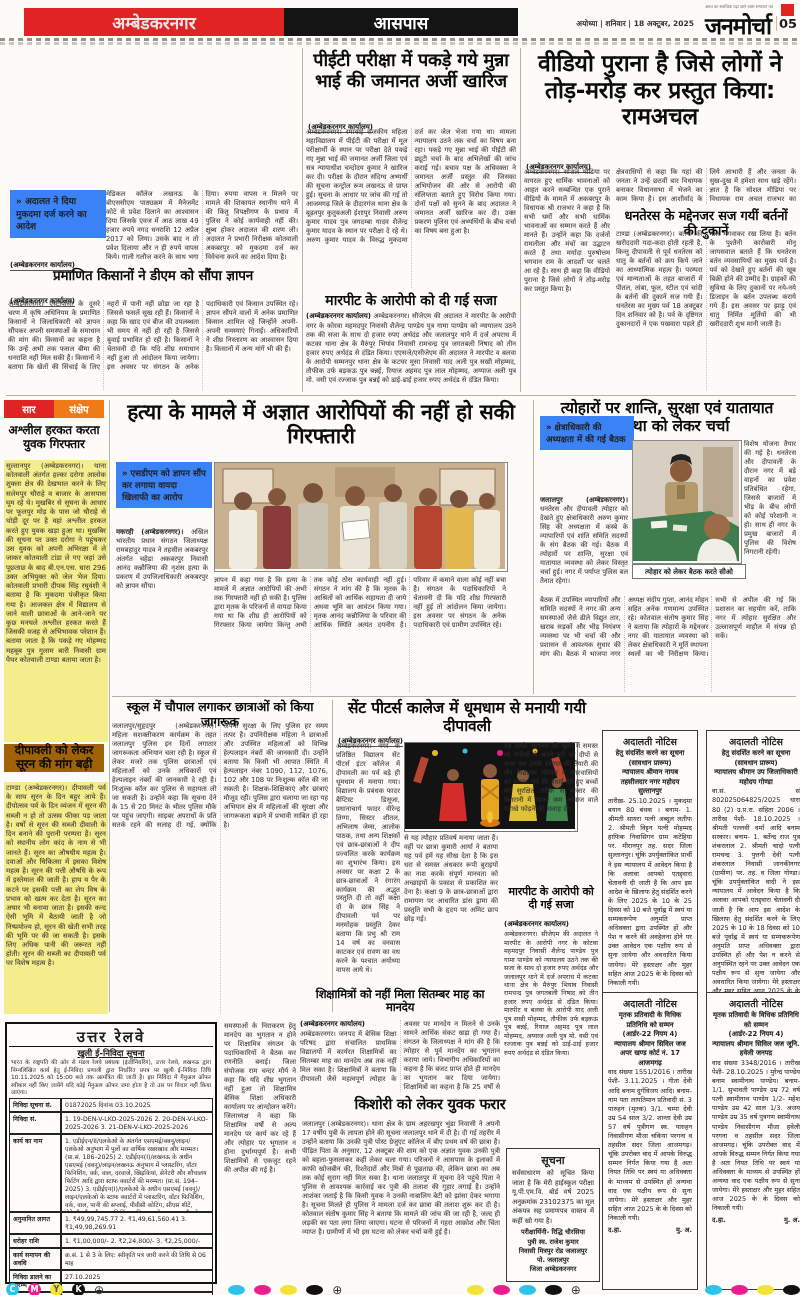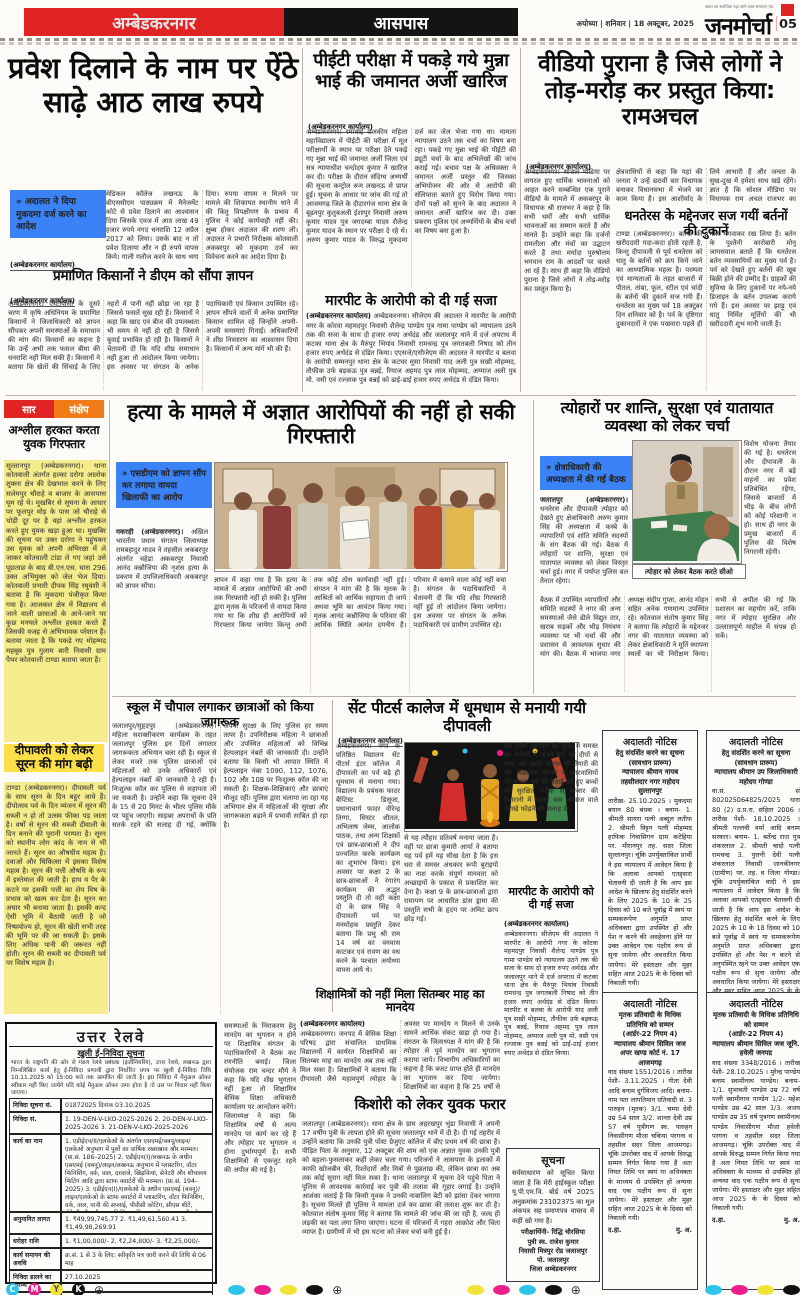--- a/index.html
+++ b/index.html
@@ -42,21 +42,20 @@
   <div class="abs dotline" style="left:0;top:42px;width:800px;opacity:.5;"></div>
 
   <div class="abs vrule" style="left:302px;top:48px;height:344px;"></div>
   <div class="abs vrule" style="left:520px;top:48px;height:344px;"></div>
   <div class="abs hrule" style="left:6px;top:395px;width:790px;"></div>
   <div class="abs vrule" style="left:109px;top:400px;height:612px;"></div>
   <div class="abs vrule" style="left:533px;top:400px;height:294px;"></div>
   <div class="abs hrule" style="left:112px;top:696px;width:684px;"></div>
   <div class="abs vrule" style="left:332px;top:700px;height:312px;"></div>
 
-  <div class="abs hl" style="left:8px;top:52px;width:290px;font-size:29px;">प्रवेश दिलाने के नाम पर ऐंठे साढ़े आठ लाख रुपये</div>
   <div class="abs kicker" style="left:10px;top:190px;width:84px;font-size:9px;">» अदालत ने दिया मुकदमा दर्ज करने का आदेश</div>
   <div class="abs" style="left:10px;top:252px;width:90px;">
     <span class="byline">(अम्बेडकरनगर कार्यालय)</span>
   </div>
   <div class="abs body-txt cols2" style="left:106px;top:190px;width:192px;height:72px;overflow:hidden;">मेडिकल कॉलेज लखनऊ के बीएससीएम पाठ्यक्रम में मैनेजमेंट कोटे से प्रवेश दिलाने का आश्वासन दिया जिसके एवज में आठ लाख 49 हजार रुपये नगद धनराशि 12 अप्रैल 2017 को लिया। उसके बाद न तो प्रवेश दिलाया और न ही रुपये वापस किये। गाली गलौज करने के साथ भगा दिया। रुपया वापस न मिलने पर मामले की शिकायत स्थानीय थाने में की किंतु विपक्षीगण के प्रभाव में पुलिस ने कोई कार्यवाही नहीं की। क्षुब्ध होकर अदालत की शरण ली। अदालत ने प्रभारी निरीक्षक कोतवाली अकबरपुर को मुकदमा दर्ज कर विवेचना करने का आदेश दिया है।</div>
   <div class="abs hl" style="left:8px;top:268px;width:290px;font-size:13.5px;">प्रमाणित किसानों ने डीएम को सौंपा ज्ञापन</div>
   <div class="abs" style="left:10px;top:288px;width:120px;">
     <span class="byline">(अम्बेडकरनगर कार्यालय)</span>
   </div>
   <div class="abs body-txt cols3" style="left:8px;top:300px;width:290px;height:90px;overflow:hidden;">अम्बेडकरनगर। एस्टीपीसी के दूसरे चरण में कृषि अधिनियम के प्रमाणित किसानों ने जिलाधिकारी को ज्ञापन सौंपकर अपनी समस्याओं के समाधान की मांग की। किसानों का कहना है कि उन्हें अभी तक फसल बीमा की धनराशि नहीं मिल सकी है। किसानों ने बताया कि खेतों की सिंचाई के लिए नहरों में पानी नहीं छोड़ा जा रहा है जिससे फसलें सूख रही हैं। किसानों ने कहा कि खाद एवं बीज की उपलब्धता भी समय से नहीं हो रही है जिससे बुवाई प्रभावित हो रही है। किसानों ने चेतावनी दी कि यदि शीघ्र समाधान नहीं हुआ तो आंदोलन किया जायेगा। इस अवसर पर संगठन के अनेक पदाधिकारी एवं किसान उपस्थित रहे। ज्ञापन सौंपने वालों में अनेक प्रमाणित किसान शामिल रहे जिन्होंने अपनी-अपनी समस्याएं गिनाईं। अधिकारियों ने शीघ्र निस्तारण का आश्वासन दिया है। किसानों में अन्य मांगें भी की हैं।</div>
@@ -80,21 +79,21 @@
   <div class="abs body-txt cols2" style="left:616px;top:168px;width:180px;height:36px;overflow:hidden;">क्षेत्रवासियों से कहा कि यहां की जनता ने उन्हें छठवीं बार विधायक बनाकर विधानसभा में भेजने का काम किया है। इस आशीर्वाद के लिये आभारी हैं और जनता के सुख-दुख में हमेशा साथ खड़े रहेंगे। ज्ञात है कि सोशल मीडिया पर विधायक राम अचल राजभर का एक वीडियो वायरल हुआ है। (जनमोर्चा वायरल वीडियो की पुष्टि नहीं करता है।)</div>
   <div class="abs hl" style="left:616px;top:208px;width:180px;font-size:13px;">धनतेरस के मद्देनजर सज गयीं बर्तनों की दुकानें</div>
   <div class="abs body-txt cols2" style="left:616px;top:230px;width:180px;height:160px;overflow:hidden;">टाण्डा (अम्बेडकरनगर)। बर्तनों की खरीददारी यदा-कदा होती रहती है, किन्तु दीपावली से पूर्व धनतेरस को धातु के बर्तनों को क्रय किये जाने का आध्यात्मिक महत्व है। परम्परा एवं मान्यताओं के तहत बाजारों में पीतल, तांबा, फूल, स्टील एवं चांदी के बर्तनों की दुकानें सज गयी हैं। धनतेरस का मुख्य पर्व 18 अक्टूबर दिन शनिवार को है। पर्व के दृष्टिगत दुकानदारों ने एक पखवारा पहले ही माल मंगवाकर रख लिया है। बर्तन के पुश्तैनी कारोबारी मोनू जायसवाल बताते हैं कि धनतेरस बर्तन व्यवसायियों का मुख्य पर्व है। पर्व को देखते हुए बर्तनों की खूब बिक्री होने की उम्मीद है। ग्राहकों की सुविधा के लिए दुकानों पर नये-नये डिजाइन के बर्तन उपलब्ध कराये गये हैं। इस अवसर पर झाड़ू एवं धातु निर्मित मूर्तियों की भी खरीददारी शुभ मानी जाती है।</div>
 
   <div class="abs" style="left:4px;top:400px;width:100px;height:18px;display:flex;">
     <span style="flex:1;background:#e02424;color:#fff;font-weight:800;font-size:10px;display:flex;align-items:center;justify-content:center;">सार</span>
     <span style="flex:1;background:#f07a18;color:#fff;font-weight:800;font-size:10px;display:flex;align-items:center;justify-content:center;">संक्षेप</span>
   </div>
   <div class="abs hl" style="left:4px;top:424px;width:100px;font-size:12px;">अश्लील हरकत करता युवक गिरफ्तार</div>
   <div class="abs body-txt yellowbg" style="left:4px;top:460px;width:100px;height:278px;overflow:hidden;font-size:7px;padding:2px;">सुल्तानपुर (अम्बेडकरनगर)। थाना कोतवाली अंतर्गत हल्का दरोगा आलोक शुक्ला क्षेत्र की देखभाल करने के लिए सलेमपुर चौराहे व बाजार के आसपास घूम रहे थे। मुखबिर से सूचना के आधार पर फूलपुर मोड़ के पास जो चौराहे से थोड़ी दूर पर है वहां अश्लील हरकत करते हुए युवक खड़ा हुआ था। मुखबिर की सूचना पर उक्त दरोगा ने पहुंचकर उस युवक को अपनी अभिरक्षा में ले जाकर कोतवाली टांडा ले गए जहां उसे पूछताछ के बाद बी.एन.एस. धारा 296 उक्त अभियुक्त को जेल भेज दिया। कोतवाली प्रभारी दीपक सिंह रघुवंशी ने बताया है कि मुकदमा पंजीकृत किया गया है। आजकल क्षेत्र में विद्यालय से जाने वाली छात्राओं के आने-जाने पर कुछ मनचले अश्लील हरकत करते हैं जिसकी वजह से अभिभावक परेशान हैं। बताया जाता है कि पकड़े गए मोहम्मद महबूब पुत्र गुलाम बारी निवासी ग्राम पैथर कोतवाली टाण्डा बताया जाता है।</div>
-  <div class="abs hl" style="left:4px;top:744px;width:100px;font-size:12px;background:#fde047;">दीपावली को लेकर सूरन की मांग बढ़ी</div>
+  <div class="abs hl" style="left:4px;top:744px;width:100px;font-size:12px;background:#a16207;">दीपावली को लेकर सूरन की मांग बढ़ी</div>
   <div class="abs body-txt yellowbg" style="left:4px;top:782px;width:100px;height:228px;overflow:hidden;font-size:7px;padding:2px;">टाण्डा (अम्बेडकरनगर)। दीपावली पर्व के साथ सूरन के दिन बहुर आये हैं। दीपोत्सव पर्व के दिन व्यंजन में सूरन की सब्जी न हो तो उत्सव फीका पड़ जाता है। वर्षों से सूरन की सब्जी दीवाली के दिन बनाने की पुरानी परम्परा है। सूरन को स्थानीय लोग कांद के नाम से भी जानते हैं। सूरन का औषधीय महत्व है। दवाओं और चिकित्सा में इसका विशेष महत्व है। सूरन की पत्ती औषधि के रूप में इस्तेमाल की जाती है। हाथ व पैर के कटने पर इसकी पत्ती का लेप विष के प्रभाव को खत्म कर देता है। सूरन का अचार भी बनाया जाता है। इसकी कन्द ऐसी भूमि में बैठायी जाती है जो निष्प्रयोज्य हो, सूरन की खेती सभी तरह की भूमि पर की जा सकती है। इसके लिए अधिक पानी की जरूरत नहीं होती। सूरन की सब्जी का दीपावली पर्व पर विशेष महत्व है।</div>
 
   <div class="abs hl" style="left:114px;top:400px;width:414px;font-size:21px;">हत्या के मामले में अज्ञात आरोपियों की नहीं हो सकी गिरफ्तारी</div>
   <div class="abs kicker" style="left:116px;top:462px;width:84px;font-size:8.6px;">» एसडीएम को ज्ञापन सौंप कर लगाया वायदा खिलाफी का आरोप</div>
   <div class="abs body-txt" style="left:116px;top:528px;width:92px;height:164px;overflow:hidden;">
     <span style="font-weight:700;">मकरही (अम्बेडकरनगर)।</span>
     <span>अखिल भारतीय प्रधान संगठन जिलाध्यक्ष रामबहादुर यादव ने तहसील अकबरपुर अंतर्गत चहेड़ा अकबरपुर निवासी आनंद कन्नौजिया की नृशंस हत्या के प्रकरण में उपजिलाधिकारी अकबरपुर को ज्ञापन सौंपा।</span>
   </div>
   <div class="abs" style="left:214px;top:462px;width:292px;height:108px;border:1px solid #888;">
     <svg width="290" height="106" viewBox="0 0 290 106">
@@ -119,21 +118,21 @@
           <rect x="230" y="45" width="28" height="61" rx="4" fill="#e3b84f"></rect>
         <circle cx="272" cy="38" r="8" fill="#84573d"></circle>
           <rect x="259" y="47" width="26" height="59" rx="4" fill="#efe9da"></rect>
         <rect x="128" y="58" width="26" height="18" fill="#fdfdf8" stroke="#999" transform="rotate(-6 141 67)"></rect>
       </g>
     </svg>
   </div>
   <div class="abs body-txt cols3" style="left:214px;top:576px;width:292px;height:116px;overflow:hidden;">ज्ञापन में कहा गया है कि हत्या के मामले में अज्ञात आरोपियों की अभी तक गिरफ्तारी नहीं हो सकी है। पुलिस द्वारा मृतक के परिजनों से वायदा किया गया था कि शीघ्र ही आरोपियों को गिरफ्तार किया जायेगा किन्तु अभी तक कोई ठोस कार्यवाही नहीं हुई। संगठन ने मांग की है कि मृतक के आश्रितों को आर्थिक सहायता दी जाये अथवा भूमि का आवंटन किया गया। मृतक आनंद कन्नौजिया के परिवार की आर्थिक स्थिति अत्यंत दयनीय है। परिवार में कमाने वाला कोई नहीं बचा है। संगठन के पदाधिकारियों ने चेतावनी दी कि यदि शीघ्र गिरफ्तारी नहीं हुई तो आंदोलन किया जायेगा। इस अवसर पर संगठन के अनेक पदाधिकारी एवं ग्रामीण उपस्थित रहे।</div>
 
   <div class="abs hl" style="left:538px;top:400px;width:258px;font-size:15.5px;">त्योहारों पर शान्ति, सुरक्षा एवं यातायात व्यवस्था को लेकर चर्चा</div>
-  <div class="abs kicker" style="left:540px;top:456px;width:82px;font-size:8.6px;">» क्षेत्राधिकारी की अध्यक्षता में की गई बैठक</div>
+  <div class="abs kicker" style="left:540px;top:416px;width:82px;font-size:8.6px;">» क्षेत्राधिकारी की अध्यक्षता में की गई बैठक</div>
   <div class="abs body-txt" style="left:540px;top:496px;width:88px;height:96px;overflow:hidden;">
     <span style="font-weight:700;">जलालपुर (अम्बेडकरनगर)।</span>
     <span>धनतेरस और दीपावली त्योहार को देखते हुए क्षेत्राधिकारी अरुण कुमार सिंह की अध्यक्षता में कस्बे के व्यापारियों एवं शांति समिति सदस्यों के संग बैठक की गई। बैठक में त्योहारों पर शान्ति, सुरक्षा एवं यातायात व्यवस्था को लेकर विस्तृत चर्चा हुई। नगर में पर्याप्त पुलिस बल तैनात रहेगा।</span>
   </div>
   <div class="abs" style="left:632px;top:440px;width:108px;height:122px;border:1px solid #888;">
     <svg width="106" height="120" viewBox="0 0 106 120">
       <rect width="106" height="120" fill="#d8cfc2"></rect>
       <rect x="70" y="6" width="30" height="70" fill="#b8a88f"></rect>
       <circle cx="48" cy="30" r="11" fill="#8a5c3c"></circle>
       <path d="M37 24 q11 -10 22 0 l-2 -8 q-9 -6 -18 0 z" fill="#222"></path>

